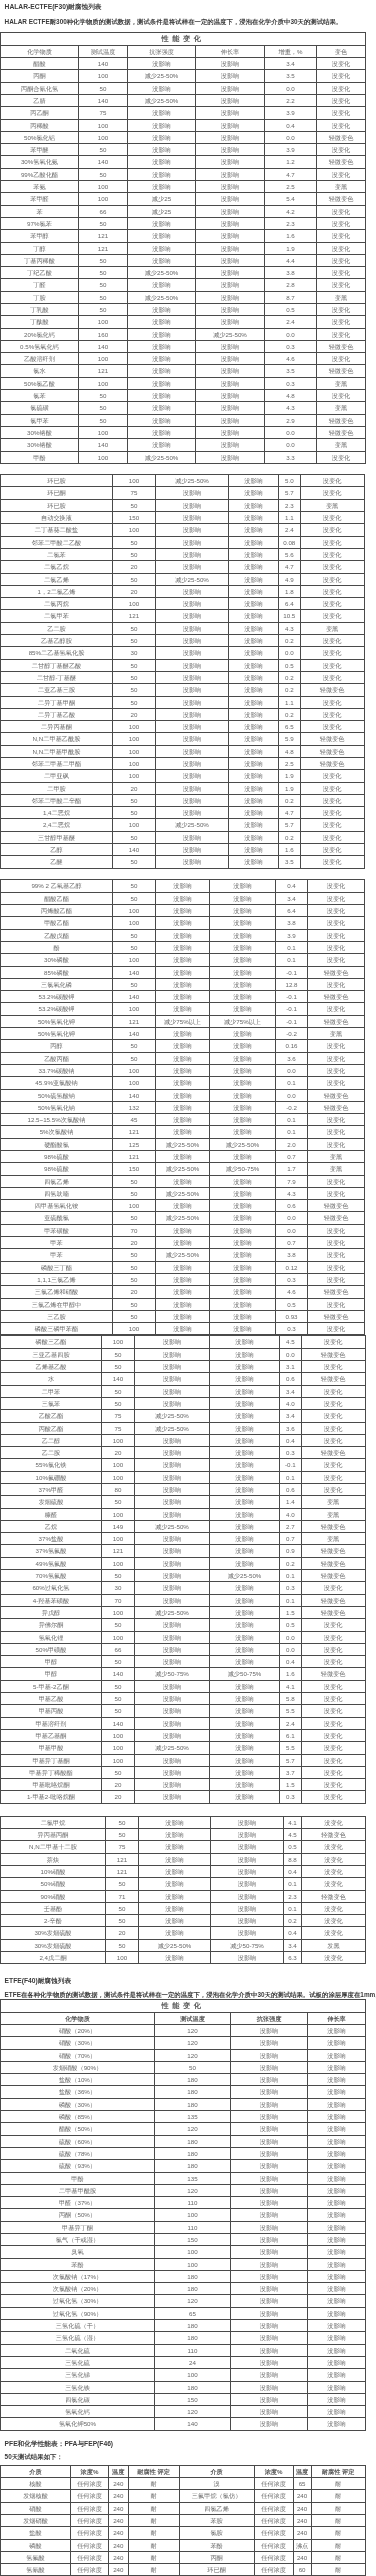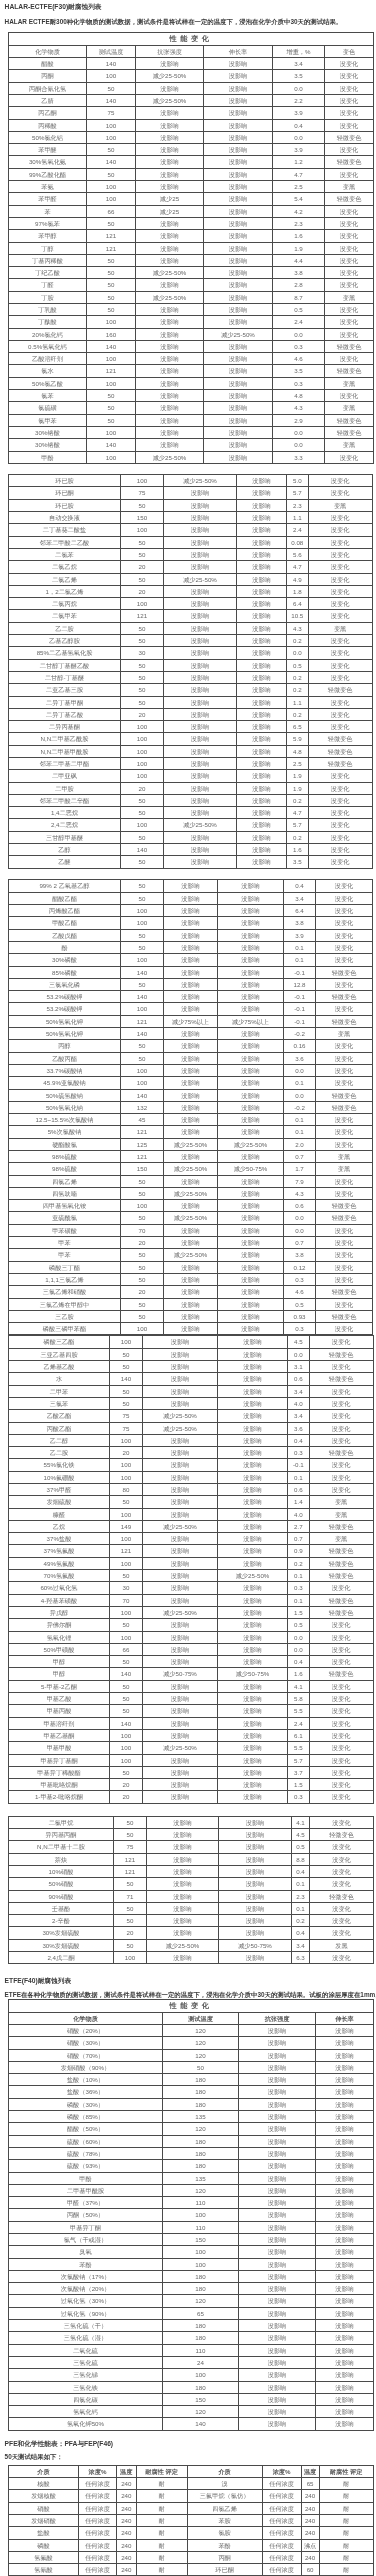--- a/index.html
+++ b/index.html
@@ -11,21 +11,21 @@
     font-size:6.7px;font-weight:bold;color:#3a3a3a;line-height:8.8px;
     margin:0 0 0 4.6px;padding:0;
   }
   .sec-desc{
     font-size:6.4px;font-weight:bold;color:#3a3a3a;line-height:8.2px;
     margin:0 0 0 4.6px;padding:0;white-space:nowrap;
   }
   #halar-title{margin-top:3.1px;}
   #halar-desc{margin-top:5.7px;}
   table.datatable{
-    border-collapse:collapse;table-layout:fixed;margin-left:8px;
+    border-collapse:collapse;table-layout:fixed;margin-left:0;
     empty-cells:show;
   }
   #table-halar-a{margin-top:6.7px;}
   #table-halar-b{margin-top:10.3px;}
   #table-halar-c{margin-top:10.8px;}
   #table-halar-d{margin-top:0;}
   #table-halar-e{margin-top:12px;}
   #etfe-title{margin-top:12.4px;}
   #etfe-desc{margin-top:5.2px;}
   #table-etfe{margin-top:0.5px;}

